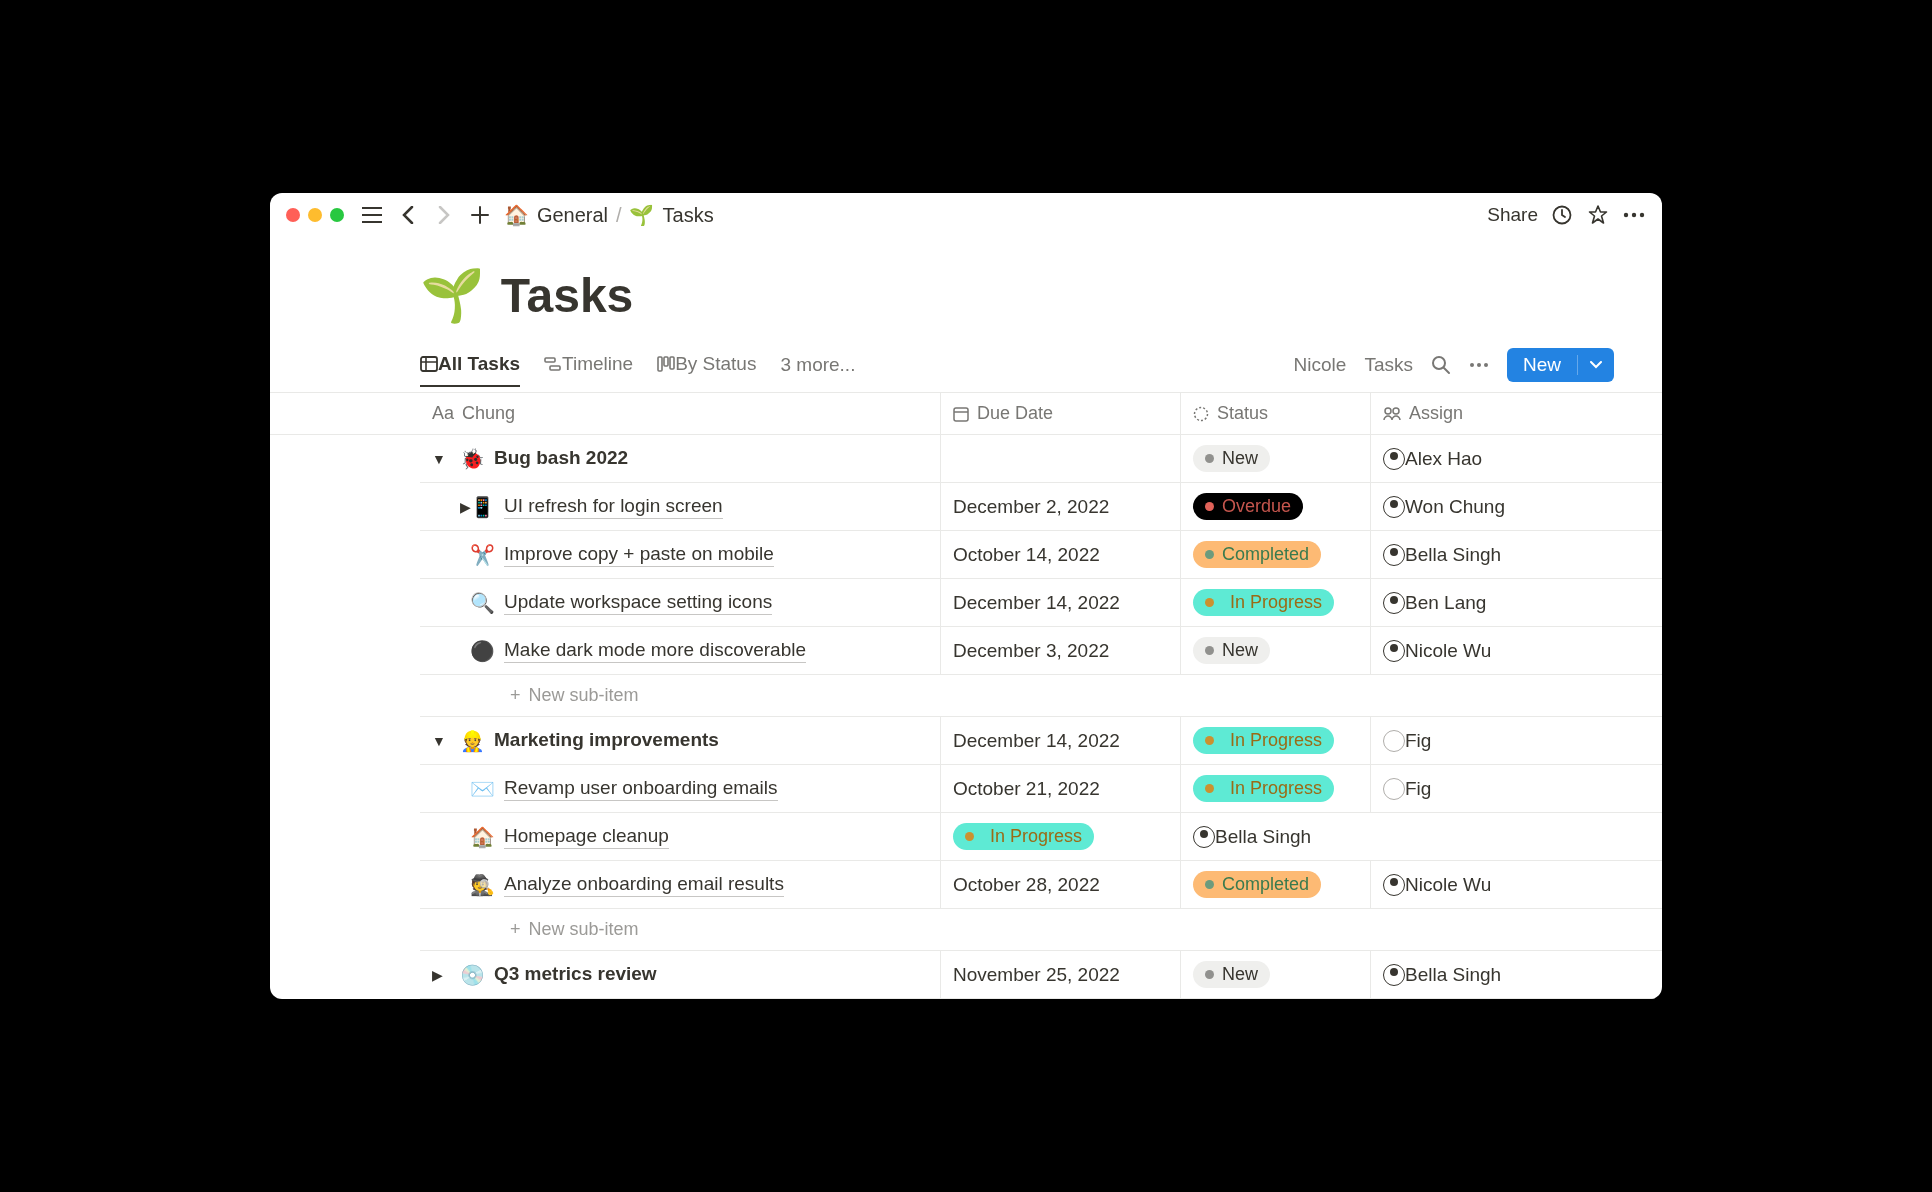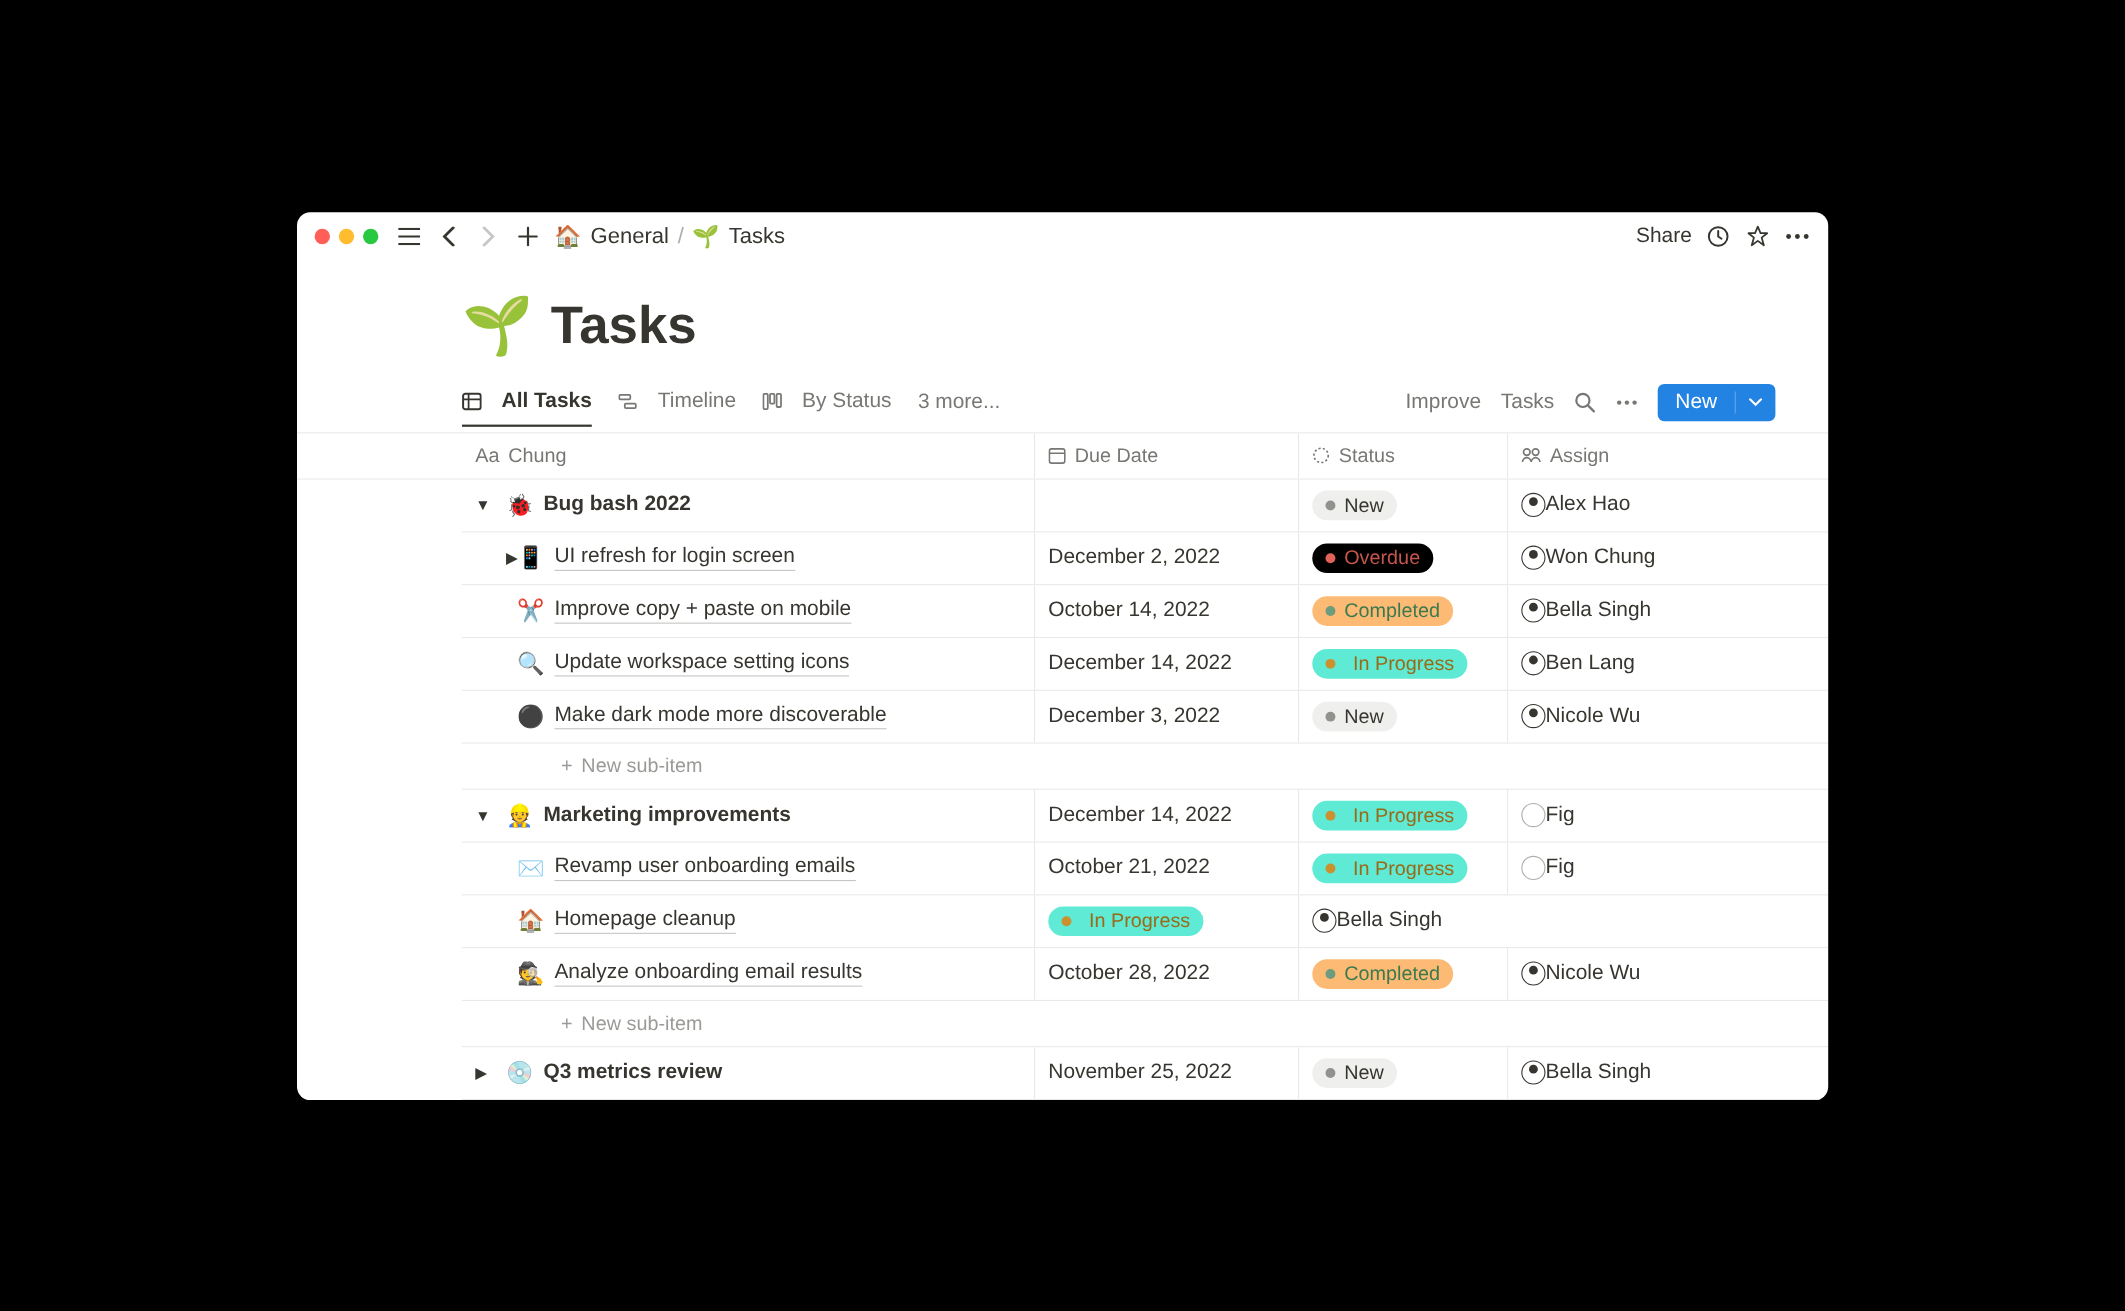--- a/index.html
+++ b/index.html
@@ -51,21 +51,21 @@
   }
   .page-emoji { font-size: 52px; }
   .page-title { font-size: 48px; font-weight: 700; color: #37352f; }
   
   .view-bar {
     display: flex; align-items: center; gap: 24px;
     padding: 14px 48px 0 150px;
     border-bottom: 1px solid #e9e9e7;
     font-size: 19px;
   }
-  .view-tab { display: flex; align-items: center; gap: 18px; color: #787774; cursor: pointer; padding-bottom: 10px; border-bottom: 2px solid transparent; justify-content: center; }
+  .view-tab { display: flex; align-items: center; gap: 0; color: #787774; cursor: pointer; padding-bottom: 10px; border-bottom: 2px solid transparent; justify-content: center; }
   .view-tab.active { color: #37352f; font-weight: 600; border-bottom-color: #37352f; }
   .view-more { color: #787774; cursor: pointer; padding-bottom: 10px; }
   .view-actions { margin-left: auto; display: flex; align-items: center; gap: 18px; padding-bottom: 10px; }
   .va-text { color: #787774; cursor: pointer; font-size: 19px; }
   .va-icon { color: #787774; cursor: pointer; font-size: 20px; }
   .new-btn {
     display: flex; align-items: center;
     background: #2383e2; color: #fff;
     border-radius: 6px; overflow: hidden;
     font-size: 19px; font-weight: 500;
@@ -222,21 +222,21 @@
             <rect x="1" y="2" width="4" height="14" rx="1" stroke="#787774" stroke-width="1.6" fill="none"></rect>
             <rect x="7" y="2" width="4" height="9" rx="1" stroke="#787774" stroke-width="1.6" fill="none"></rect>
             <rect x="13" y="2" width="4" height="12" rx="1" stroke="#787774" stroke-width="1.6" fill="none"></rect>
           </svg>
         </span>
       <span>By Status</span>
     </div>
     <span class="view-more">3 more...</span>
 
     <div class="view-actions">
-      <span class="va-text">Improve</span>
+      <span class="va-text">Nicole</span>
       <span class="va-text">Tasks</span>
       <span class="va-icon">
         <svg width="20" height="20" viewBox="0 0 20 20">
             <circle cx="8" cy="8" r="6" stroke="#787774" stroke-width="2" fill="none"></circle>
             <path d="M13 13l5 5" stroke="#787774" stroke-width="2" stroke-linecap="round"></path>
           </svg>
       </span>
       <span class="va-icon">
         <svg width="20" height="6" viewBox="0 0 20 6">
             <circle cx="3" cy="3" r="2" fill="#787774"></circle>

